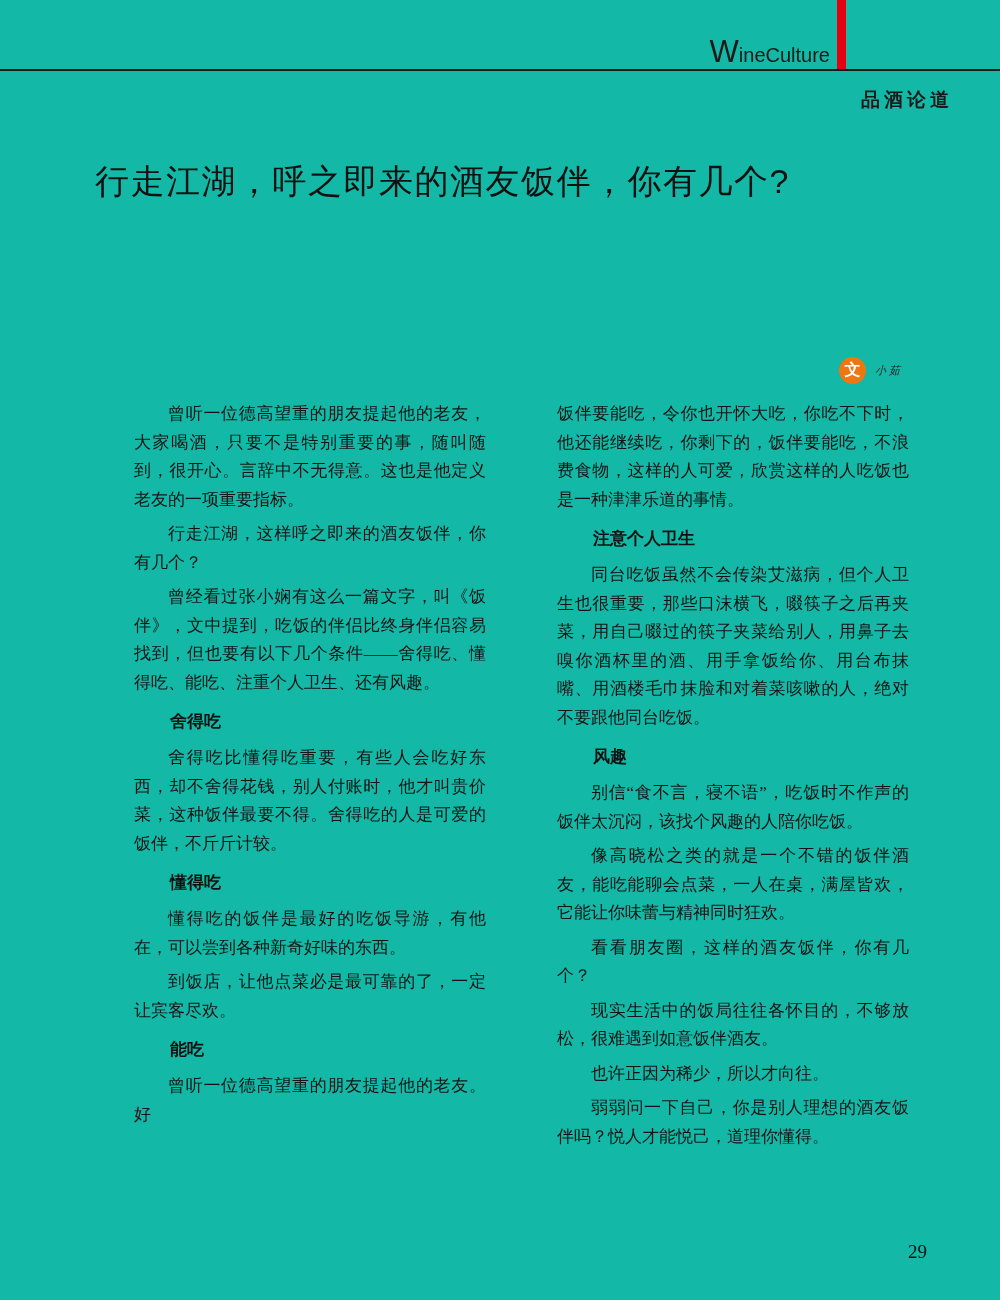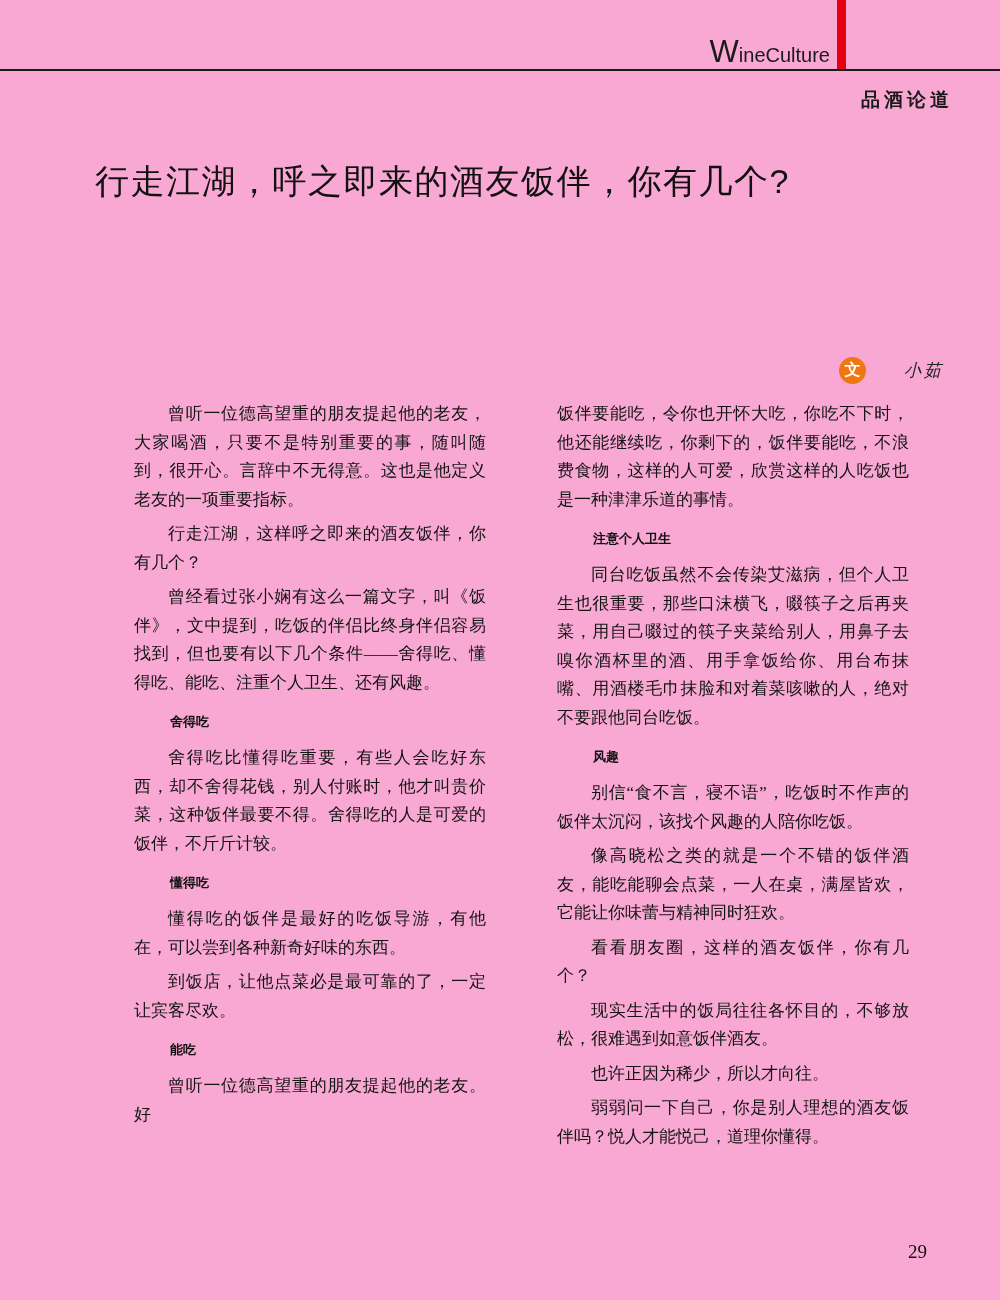--- a/index.html
+++ b/index.html
@@ -3,21 +3,21 @@
 <meta charset="utf-8">
 <style>
   * { margin:0; padding:0; box-sizing:border-box; }
   html,body { background:#ffffff; }
   body {
     width:1000px; height:1300px; position:relative;
     font-family:"Liberation Serif", serif;
     color:#141414;
     overflow:hidden;
   }
-  .page { position:absolute; inset:0; background:#f9a8d4; }
+  .page { position:absolute; inset:0; background:#14b8a6; }
 
   
   .brand {
     position:absolute; top:36px; left:0; width:830px;
     text-align:right;
     font-family:"Liberation Sans", sans-serif;
     color:#1a1a1a; white-space:nowrap;
   }
   .brand .w-big  { font-size:31px; line-height:31px; }
   .brand .w-rest { font-size:20px; }
@@ -50,42 +50,41 @@
     display:flex; align-items:center; gap:9px;
   }
   .byline-icon {
     width:27px; height:27px; border-radius:50%;
     color:#fff; font-size:16px; font-weight:bold;
     display:flex; align-items:center; justify-content:center;
     font-family:"Liberation Sans", sans-serif;
     flex:0 0 auto;
   }
   .byline-author {
-    font-size:17px; letter-spacing:3px; color:#222;
+    font-size:11px; letter-spacing:3px; color:#222;
     font-style:italic;
-    margin-left:29px;
   }
 
   
   .columns {
     position:absolute; top:400px; left:95px; width:814px;
     display:flex; gap:32px;
   }
   .col { width:391px; }
   .col p, .col h3 { text-align:justify;margin-left:39px; }
   .body-para {
     font-size:17px; line-height:28.5px;
     text-indent:34px;
     margin-bottom:6px;
     color:#141414;
   }
   .body-para.no-indent { text-indent:0; }
   .sec-heading {
     font-family:"Liberation Sans", sans-serif;
-    font-size:13px; font-weight:bold; color:#111;
+    font-size:17px; font-weight:bold; color:#111;
     padding-left:36px;
     margin-top:12px; margin-bottom:9px;
     line-height:26px;
   }
 
   
   .page-number {
     position:absolute; top:1241px; left:908px;
     font-size:19px; color:#111;
     font-family:"Liberation Serif", serif;

